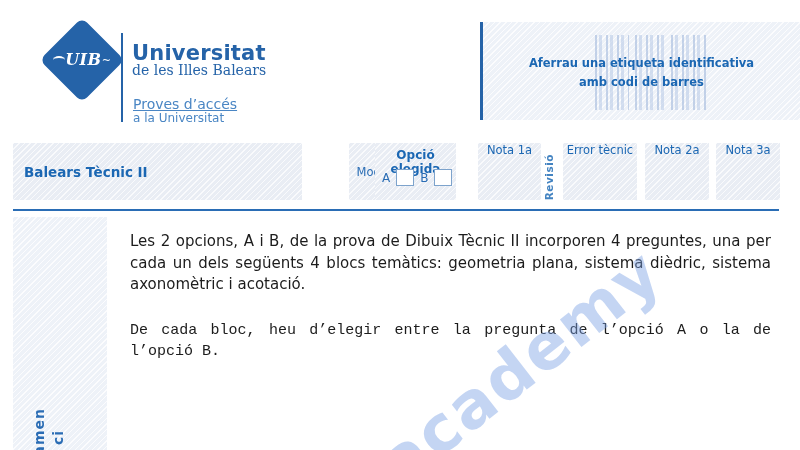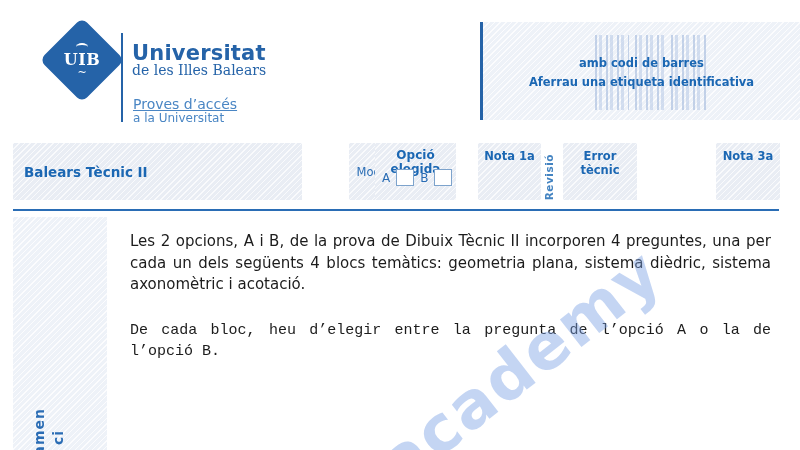--- a/index.html
+++ b/index.html
@@ -18,21 +18,21 @@
     background-image:repeating-linear-gradient(135deg,
       rgba(255,255,255,0.8) 0px, rgba(255,255,255,0.8) 1px,
       rgba(0,0,0,0) 1px, rgba(0,0,0,0) 4px);
   }
   .abs{position:absolute;}
 
   
   #diamond{left:52px;top:30px;width:60px;height:60px;background:#2563a8;
     transform:rotate(45deg);border-radius:7px;}
   #diamond-content{left:52px;top:30px;width:60px;height:60px;display:flex;
-    flex-direction:column;align-items:center;justify-content:center;color:#fff;}
+    flex-direction:row;align-items:center;justify-content:center;color:#fff;font-style:italic;}
   #diamond-crown{width:12px;height:6px;border-top:2px solid #fff;
     border-radius:50% 50% 0 0;margin-bottom:1px;}
   #diamond-acronym{font-family:"DejaVu Serif",serif;font-weight:bold;
     font-size:16px;line-height:16px;letter-spacing:0.5px;}
   #diamond-wave{font-size:11px;line-height:8px;margin-top:1px;}
   #logo-vline{left:121px;top:33px;width:2px;height:89px;background:#2563a8;}
   #logo-title{left:132px;top:41px;font-size:21px;font-weight:bold;color:#2563a8;
     letter-spacing:0.2px;}
   #logo-subtitle{left:132px;top:62px;font-family:"DejaVu Serif",serif;
     font-size:14px;color:#2563a8;}
@@ -59,21 +59,21 @@
   #model-box{left:313px;width:53px;display:flex;align-items:center;justify-content:flex-end;
     font-size:11.5px;color:#2a6db5;margin-left:36px;}
   #option-box{left:375px;width:81px;}
   #option-title{left:0;top:5px;width:81px;text-align:center;
     font-size:12px;font-weight:bold;color:#1b67b3;}
   #option-row{left:7px;top:26px;display:flex;align-items:center;gap:6px;
     font-size:12px;color:#2a6db5;}
   .checkbox{display:inline-block;width:16px;height:15px;background:#ffffff;
     border:1px solid #7da3cc;}
   .nota-box{text-align:center;}
-  .nota-label{display:block;margin-top:6px;font-size:11.5px;font-weight:bold;color:#1b67b3;}
+  .nota-label{display:block;font-size:11.5px;font-weight:normal;color:#1b67b3;}
   #nota1-box{left:478px;width:63px;}
   #error-box{left:563px;width:74px;}
   #nota2-box{left:645px;width:64px;}
   #nota3-box{left:716px;width:64px;}
   #revisio{left:541px;top:143px;width:18px;height:57px;}
   #revisio span{position:absolute;left:2px;bottom:0;
     writing-mode:vertical-rl;transform:rotate(180deg);
     font-size:10.5px;font-weight:600;color:#4383c1;letter-spacing:0.5px;}
 
   
@@ -113,22 +113,22 @@
   <div class="abs" id="logo-title">Universitat</div>
   <div class="abs" id="logo-subtitle">de les Illes Balears</div>
   <div class="abs" id="logo-program1">Proves d’accés</div>
   <div class="abs" id="logo-program2">a la Universitat</div>
 
   <div class="abs hatch-light" id="label-box">
     <div class="abs bars" id="bars-1"></div>
     <div class="abs bars" id="bars-2"></div>
     <div class="abs bars" id="bars-3"></div>
     <div class="abs" id="label-text">
+      <div>Aferrau una etiqueta identificativa</div>
       <div>amb codi de barres</div>
-      <div>Aferrau una etiqueta identificativa</div>
     </div>
   </div>
 
   <div class="abs hatch hbox" id="subject-box">
     <span id="subject-label">Balears Tècnic II</span>
   </div>
   <div class="abs hatch hbox" id="model-box">
     <span>Model 1</span>
   </div>
   <div class="abs hatch hbox" id="option-box">
@@ -142,20 +142,23 @@
   </div>
   <div class="abs hatch hbox nota-box" id="nota1-box">
     <span class="nota-label">Nota 1a</span>
   </div>
   <div class="abs" id="revisio">
     <span>Revisió</span>
   </div>
   <div class="abs hatch hbox nota-box" id="error-box">
     <span class="nota-label">Error tècnic</span>
   </div>
+  <div class="abs hatch hbox nota-box" id="nota2-box">
+    <span class="nota-label">Nota 2a</span>
+  </div>
   <div class="abs hatch hbox nota-box" id="nota3-box">
     <span class="nota-label">Nota 3a</span>
   </div>
 
   <div class="abs" id="divider"></div>
 
   <div class="abs hatch-light" id="left-column"></div>
   <div class="vtext" id="vtext-1">amen</div>
   <div class="vtext" id="vtext-2">ci</div>
 

